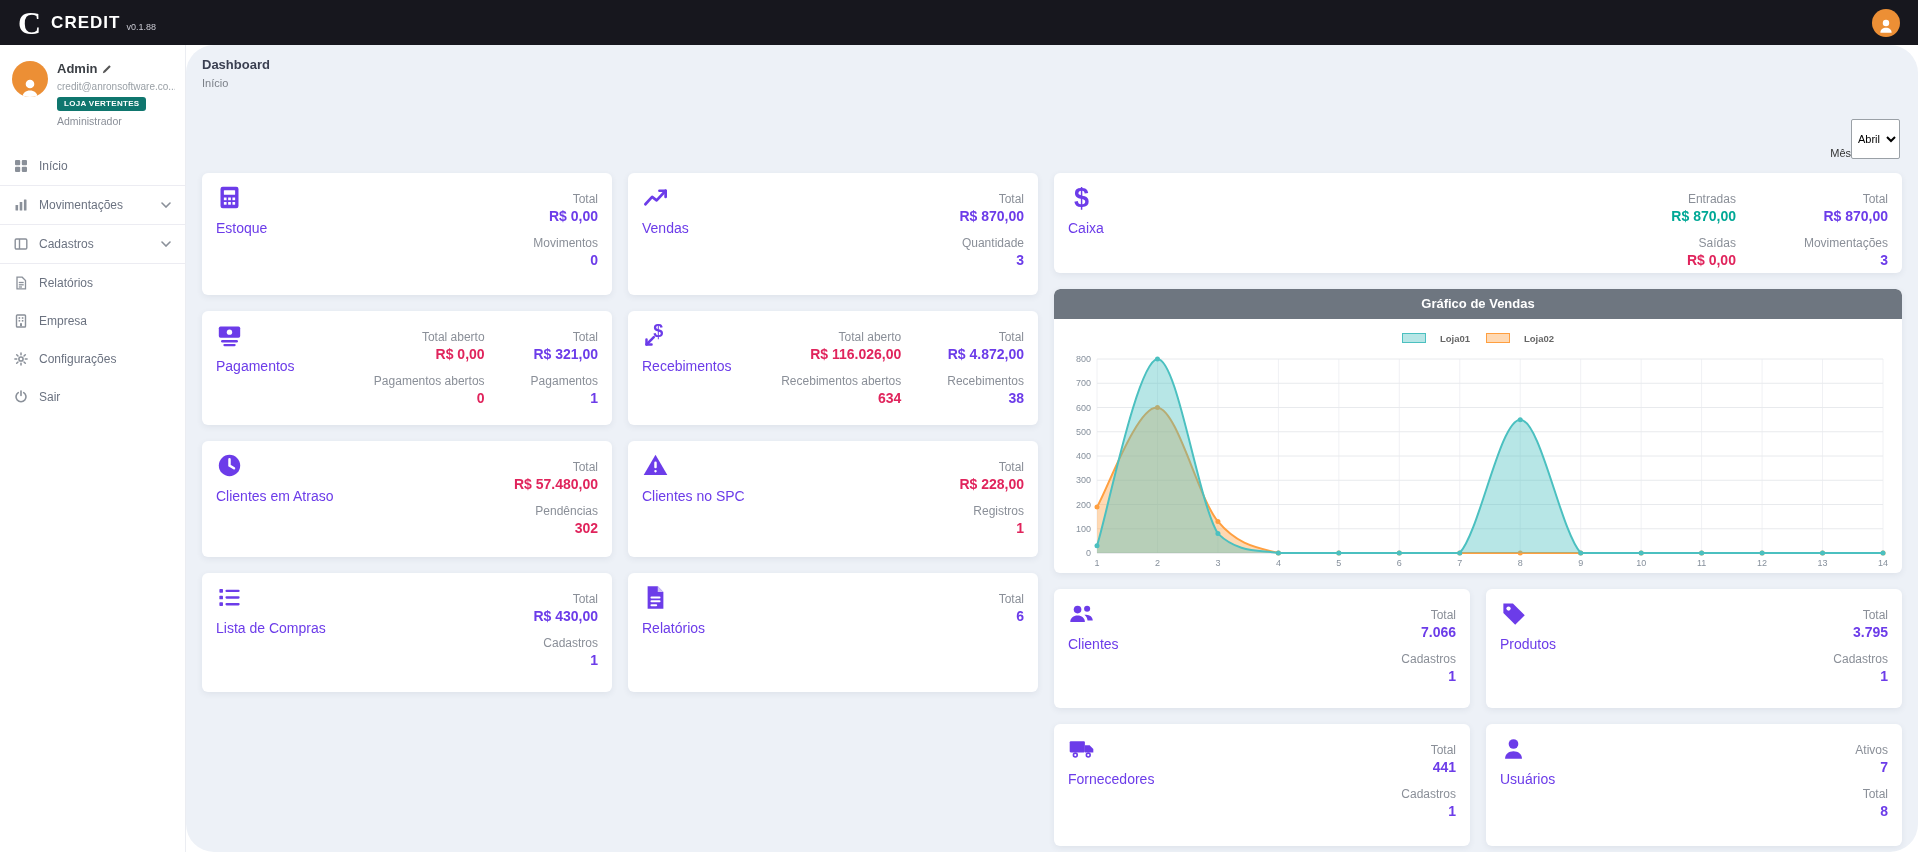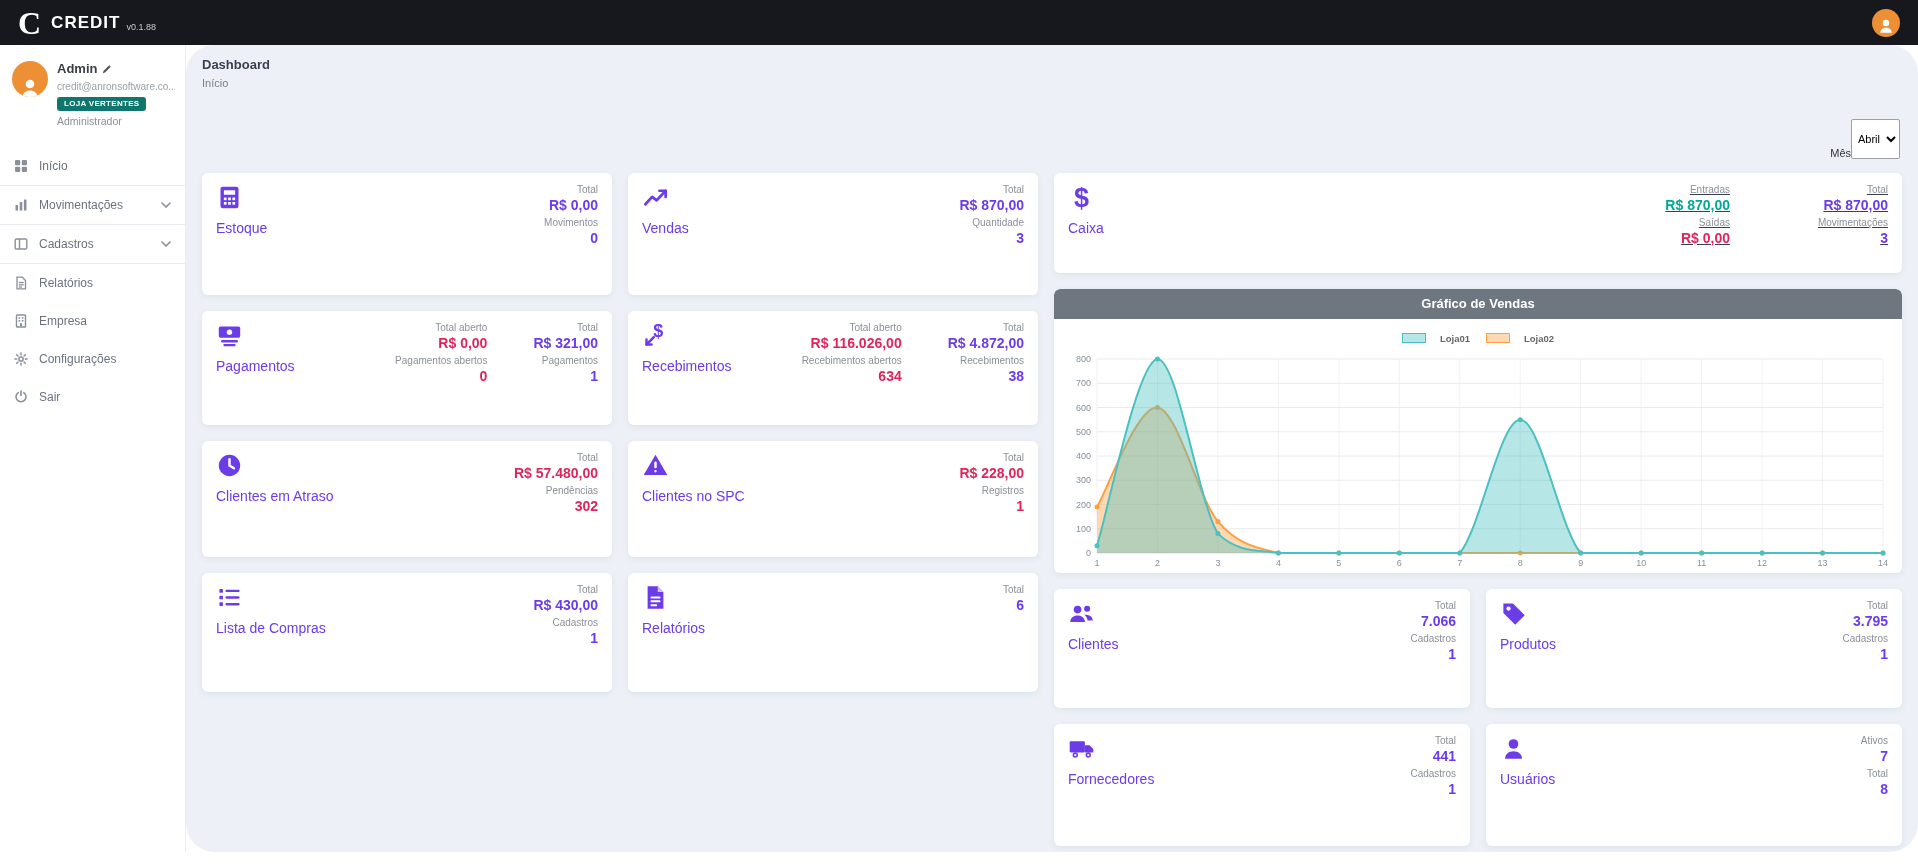--- a/index.html
+++ b/index.html
@@ -57,23 +57,23 @@
   .right-grid { display:grid; grid-template-columns:1fr 1fr; gap:16px; }
   .right-grid.rg1 .card { height:119px; }
   .right-grid.rg2 .card { height:122px; }
 
   .card { background:#fff; border-radius:6px; box-shadow:0 2px 6px rgba(50,60,90,.08); padding:11px 14px; display:flex; justify-content:space-between; }
   .card-left { display:flex; flex-direction:column; align-items:flex-start; gap:9px; }
   .card-icon { color:var(--purple); display:inline-flex; }
   .card-icon svg { width:27px; height:27px; }
   .card-title { color:var(--purple); font-size:14px; cursor:pointer; white-space:nowrap; }
   .card-stats { display:flex; gap:46px; }
-  .card-stats.gap-wide { gap:88px;text-decoration:underline; }
+  .card-stats.gap-wide { gap:68px; }
   .stat-col { display:flex; flex-direction:column; align-items:flex-end; gap:2px; }
-  .stat-label { font-size:10px; color:var(--gray-label); white-space:nowrap; }
+  .stat-label { font-size:12px; color:var(--gray-label); white-space:nowrap;margin-top:8px; }
   .stat-value { font-size:14px; font-weight:bold; line-height:1.25; white-space:nowrap; }
   .v-purple { color:var(--purple); } .v-red { color:var(--red); } .v-green { color:var(--green); }
 
   .caixa-card { height:100px; }
 
   
   .chart-card { height:284px; padding:0; flex-direction:column; justify-content:space-between; overflow:hidden; }
   .chart-header { height:30px; line-height:30px; background:#6e7680; color:#fff; font-size:13px; font-weight:bold; text-align:center; border-radius:6px 6px 0 0; width:100%; }
   .chart-legend { display:flex; justify-content:center; gap:16px; margin-top:8px; font-size:9.5px; color:#666; width:100%; }
   .legend-item { display:flex; align-items:center; gap:14px; cursor:pointer;font-weight:bold; }

